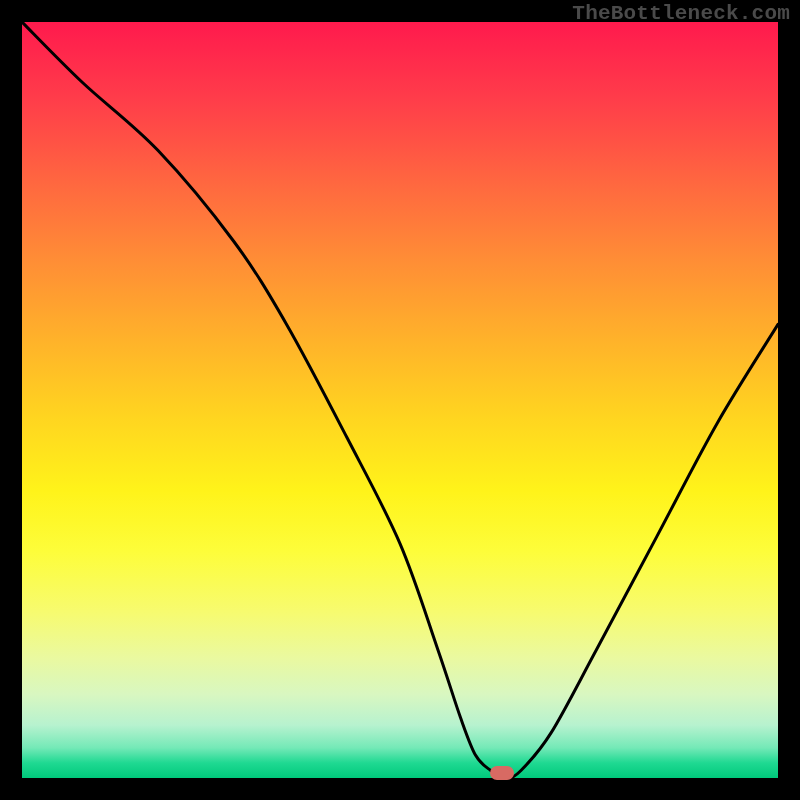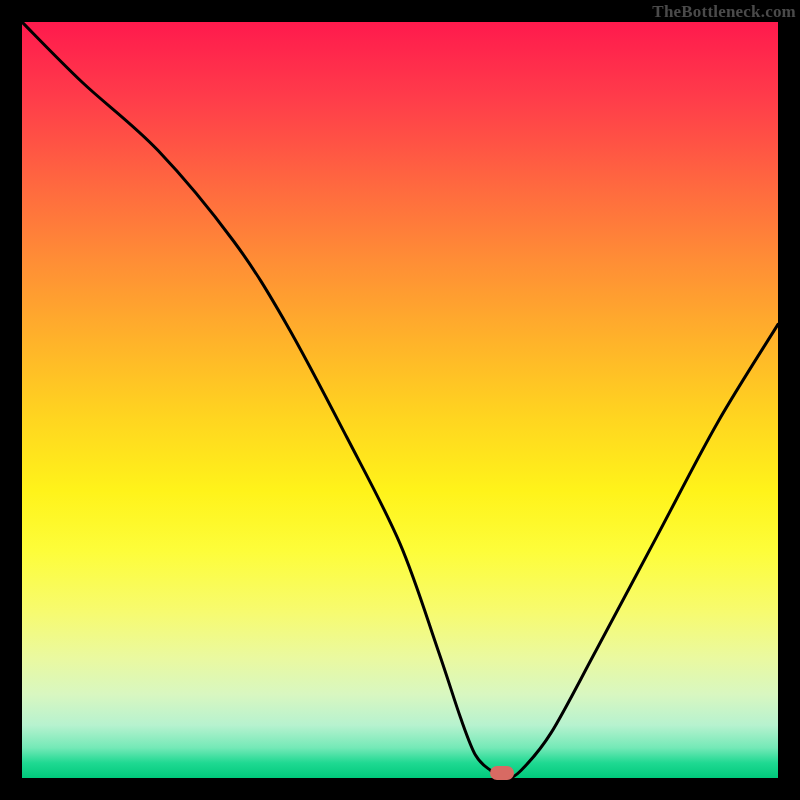--- a/index.html
+++ b/index.html
@@ -17,22 +17,22 @@
       #fdfd3a 70%,
       #f7fb6f 78%,
       #eaf99f 84%,
       #d8f7c1 89%,
       #b7f2cf 93%,
       #74e9b7 96%,
       #1fd992 98%,
       #00c97b 100%);
   }
   svg.curve{position:absolute;inset:0}
-  .watermark{position:absolute;top:2px;right:4px;color:#4a4a4a;font-size:17px;
-    font-weight:600;letter-spacing:.2px;font-family:Liberation Serif, serif}
+  .watermark{position:absolute;top:2px;right:10px;color:#4a4a4a;font-size:21px;
+    font-weight:600;letter-spacing:.2px;font-family:Liberation Mono, monospace}
   .marker{position:absolute;width:24px;height:14px;border-radius:7px;
     background:#d86a63;transform:translate(-50%,-50%)}
 </style>
 </head>
 <body>
 
 <div class="frame">
   <div class="plot">
     <div class="gradient"></div>
 

